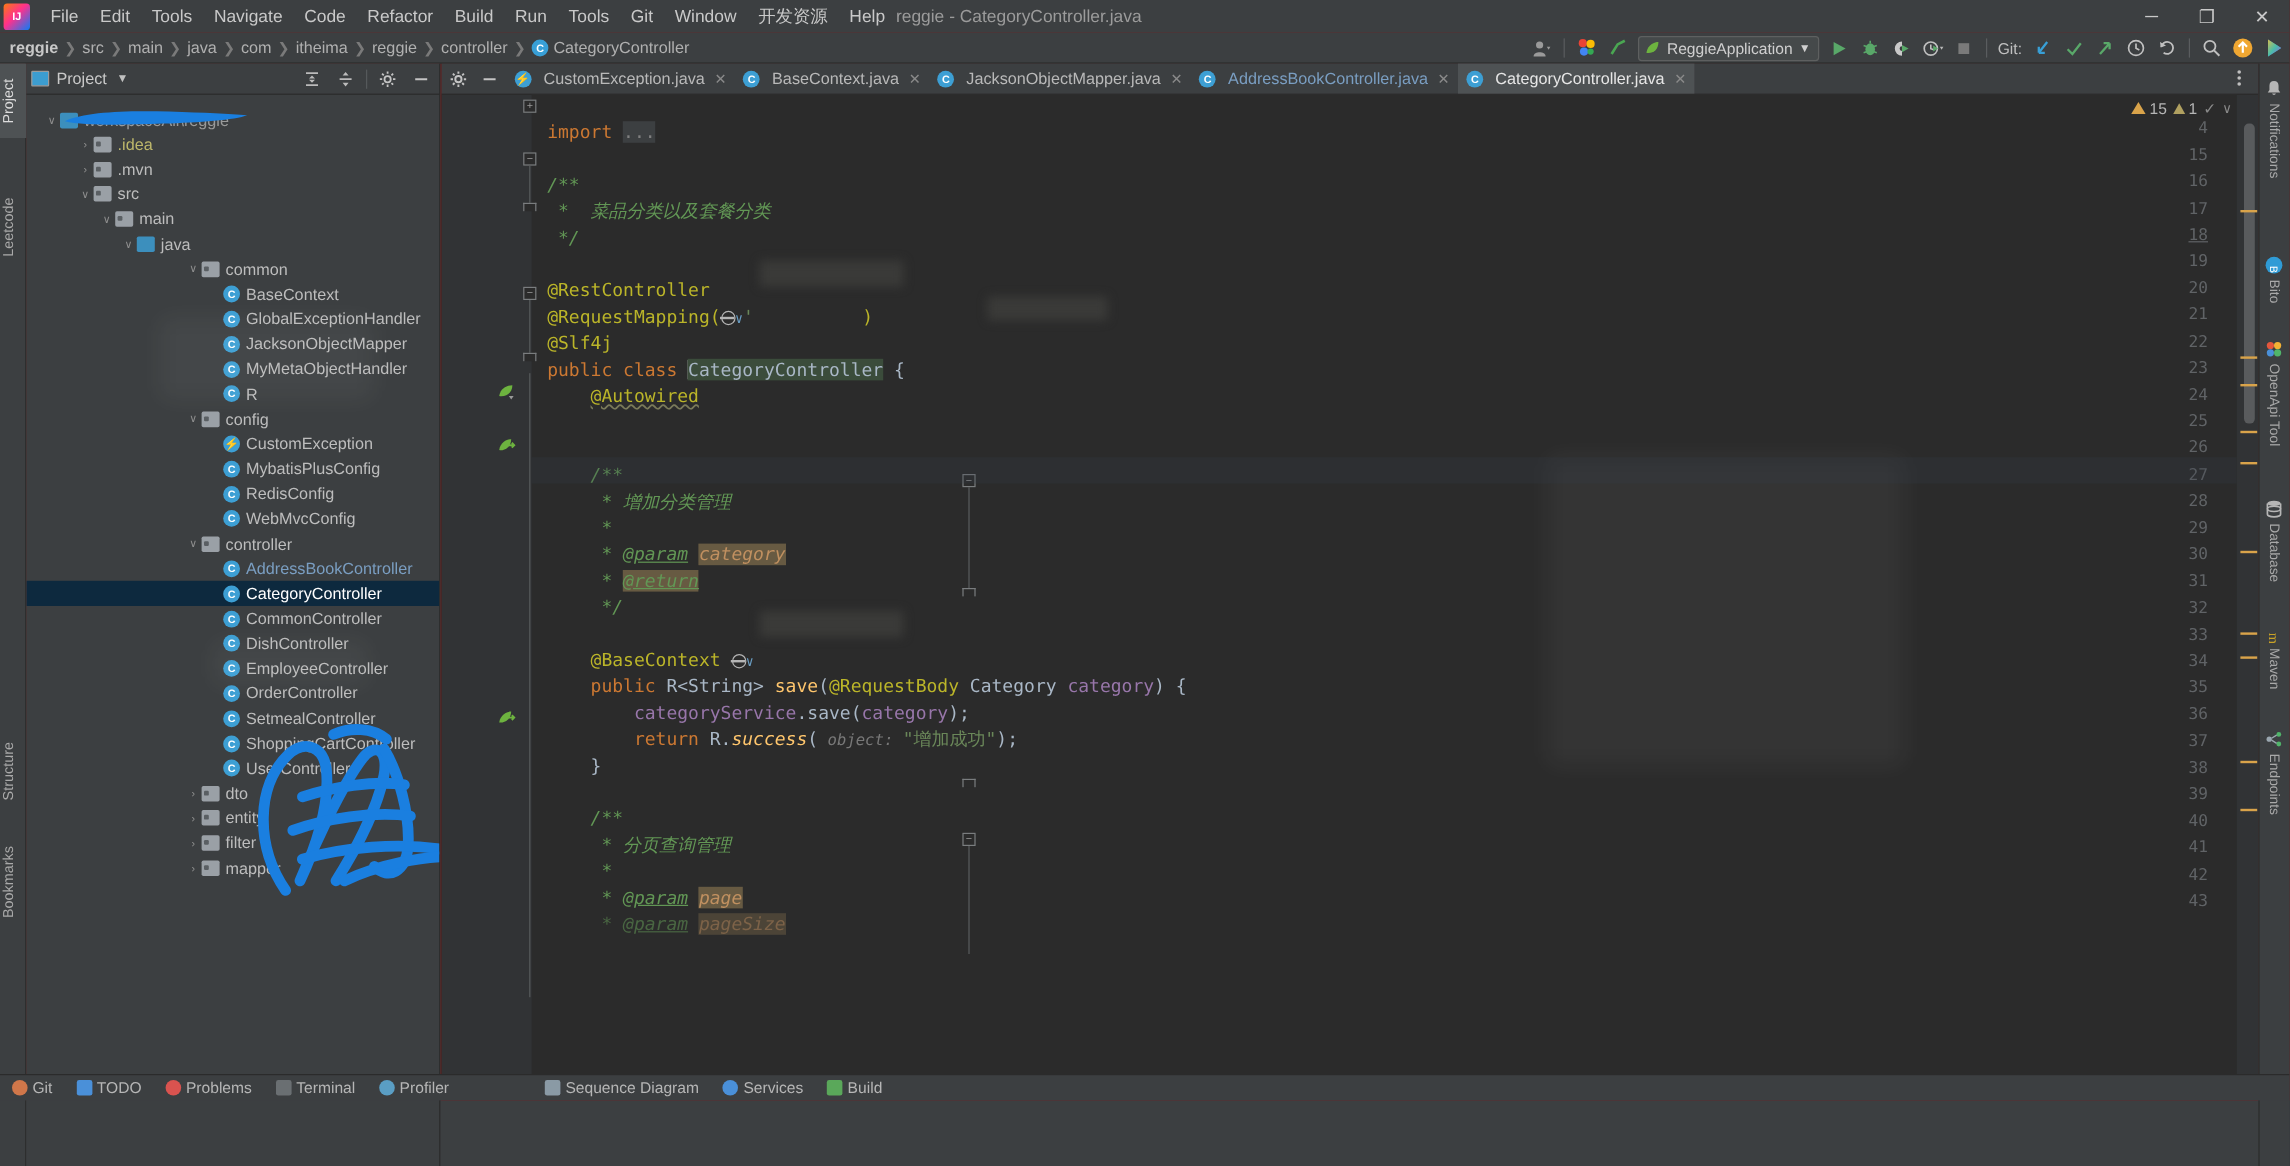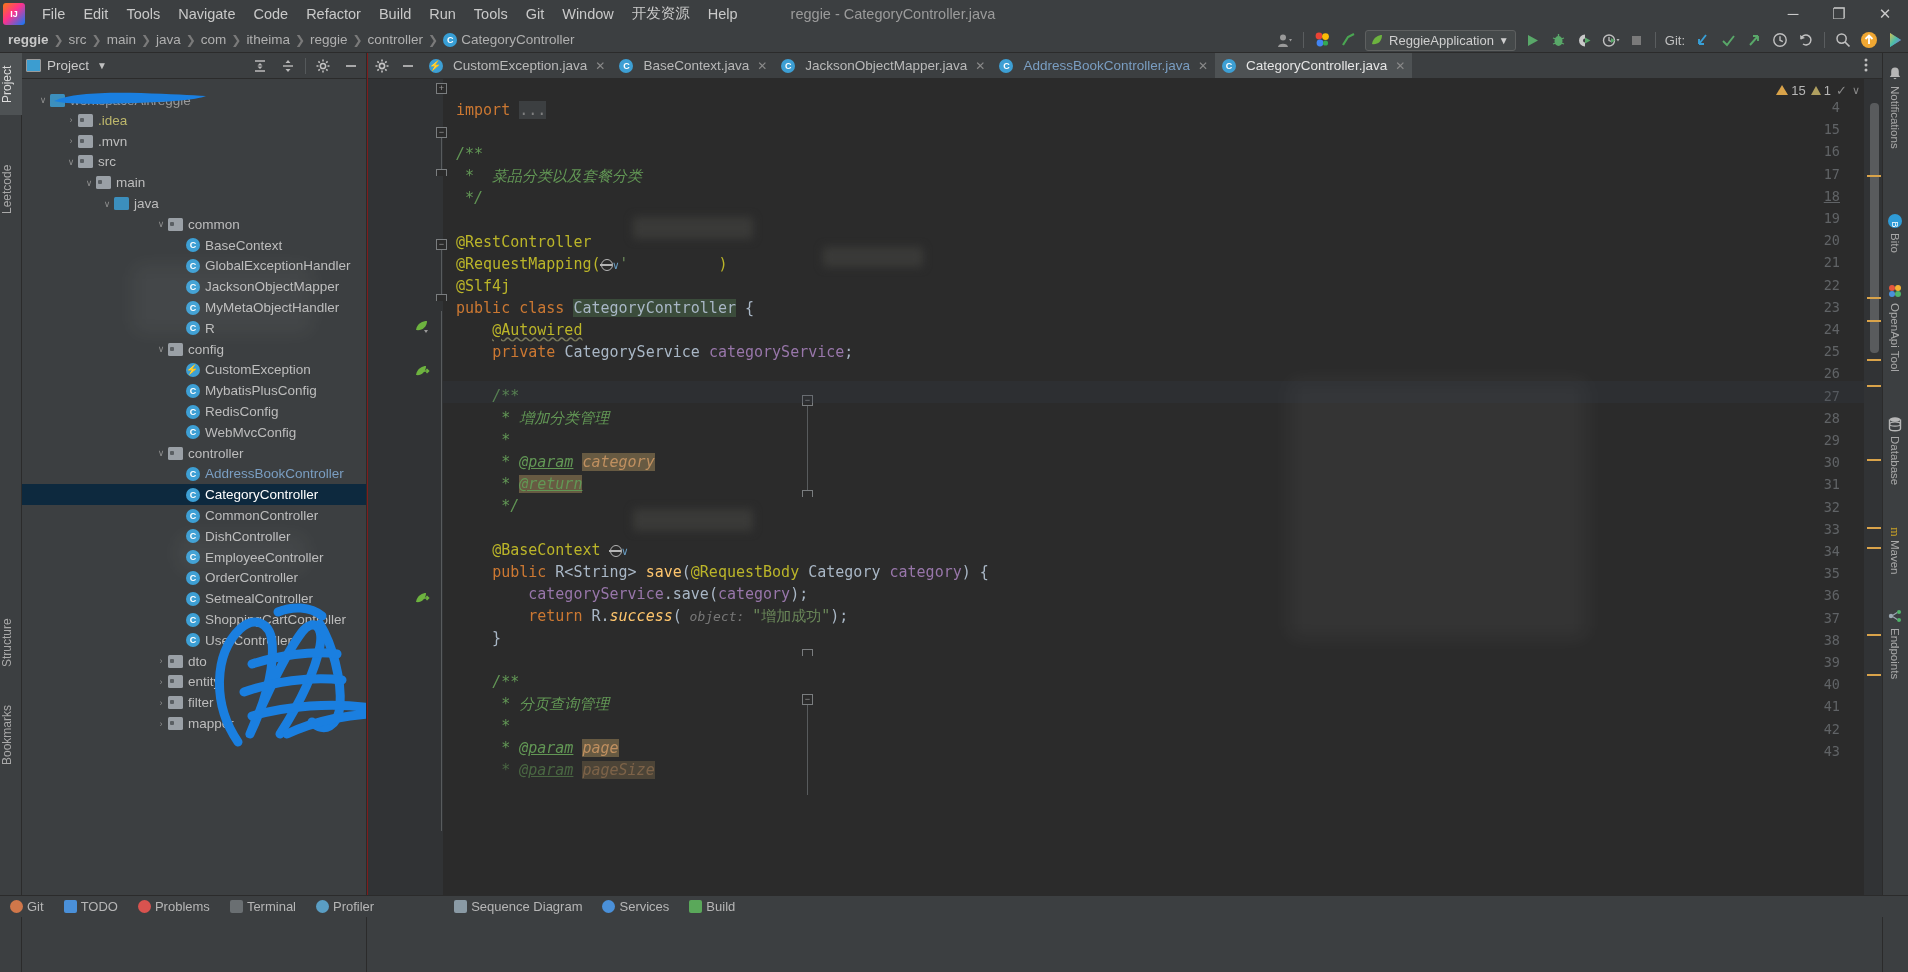--- a/index.html
+++ b/index.html
@@ -25,21 +25,21 @@
   }
   .logo::after {
     content: "IJ"; position: absolute; left: 0; top: 0; width: 100%; height: 100%;
     display: flex; align-items: center; justify-content: center;
     font-size: 9px; font-weight: bold; color: #fff;
   }
   .menu-item {
     padding: 3px 9px; font-size: 14.5px; color: #c9c9c9; white-space: nowrap; cursor: default;
   }
   .win-title {
-    margin-left: 44px; font-size: 14.5px; color: #9b9b9b; white-space: nowrap;
+    font-size: 14.5px; color: #9b9b9b; white-space: nowrap;
   }
   .winbuttons {
     position: absolute; right: 0; top: 0; height: 27px; display: flex; align-items: center;
   }
   .winbtn { width: 46px; height: 27px; display: flex; align-items: center; justify-content: center;
             font-size: 15px; color: #c9c9c9; }
 
   
   .navbar {
     position: absolute; top: 27px; left: 0; width: 1908px; height: 26px;
@@ -757,21 +757,20 @@
         <div class="cl" style="top:42px"></div>
         <div class="cl" style="top:64px"><span class="cm">/**</span></div>
         <div class="cl" style="top:86px"><span class="cm"> *  菜品分类以及套餐分类</span></div>
         <div class="cl" style="top:108px"><span class="cm"> */</span></div>
         <div class="cl" style="top:130px"></div>
         <div class="cl" style="top:152px"><span class="an">@RestController</span></div>
         <div class="cl" style="top:174px"><span class="an">@RequestMapping(</span><span class="globe"></span><span class="chev-sm">∨</span><span class="str">'</span><span style="color:#2b2b2b">          </span><span class="an">)</span></div>
         <div class="cl" style="top:196px"><span class="an">@Slf4j</span></div>
         <div class="cl" style="top:218px"><span class="k">public class </span><span class="caret"></span><span class="hl-cls typ">CategoryController</span> {</div>
         <div class="cl" style="top:240px">    <span class="an" style="text-decoration:underline wavy #7a7a5a">@Autowired</span></div>
-        <div class="cl" style="top:262px">    <span class="k">private</span> <span class="typ">CategoryService</span> <span class="fld">categoryService</span>;</div>
         <div class="cl" style="top:284px"></div>
         <div class="cl" style="top:306px">    <span class="cm">/**</span></div>
         <div class="cl" style="top:328px">     <span class="cm">* 增加分类管理</span></div>
         <div class="cl" style="top:350px">     <span class="cm">*</span></div>
         <div class="cl" style="top:372px">     <span class="cm">* </span><span class="cmtag">@param</span> <span class="hl-tan" style="color:#c09060;font-style:italic">category</span></div>
         <div class="cl" style="top:394px">     <span class="cm">* </span><span class="cmtag hl-tan">@return</span></div>
         <div class="cl" style="top:416px">     <span class="cm">*/</span></div>
         <div class="cl" style="top:460px">    <span class="an">@BaseContext</span> <span class="globe"></span><span class="chev-sm">∨</span></div>
         <div class="cl" style="top:482px">    <span class="k">public</span> <span class="typ">R&lt;String&gt;</span> <span class="mth">save</span>(<span class="an">@RequestBody</span> <span class="typ">Category</span> <span class="fld">category</span>) {</div>
         <div class="cl" style="top:504px">        <span class="fld">categoryService</span>.<span class="typ">save</span>(<span class="fld">category</span>);</div>

